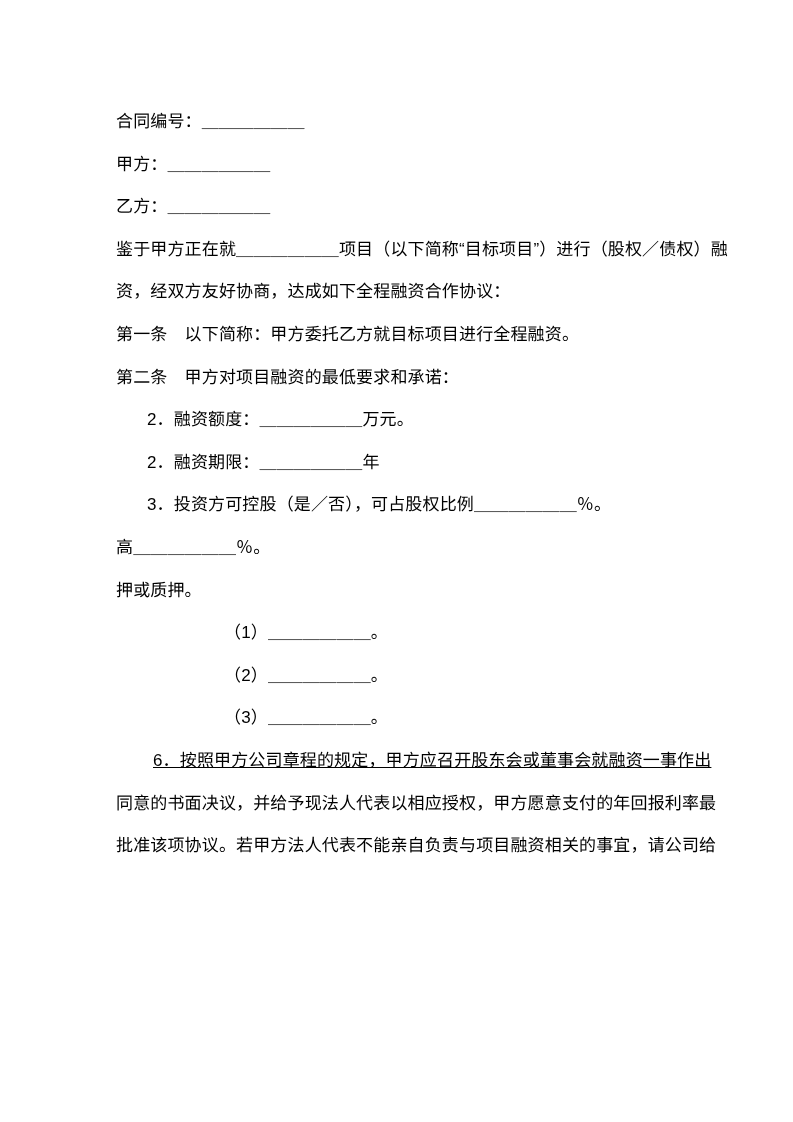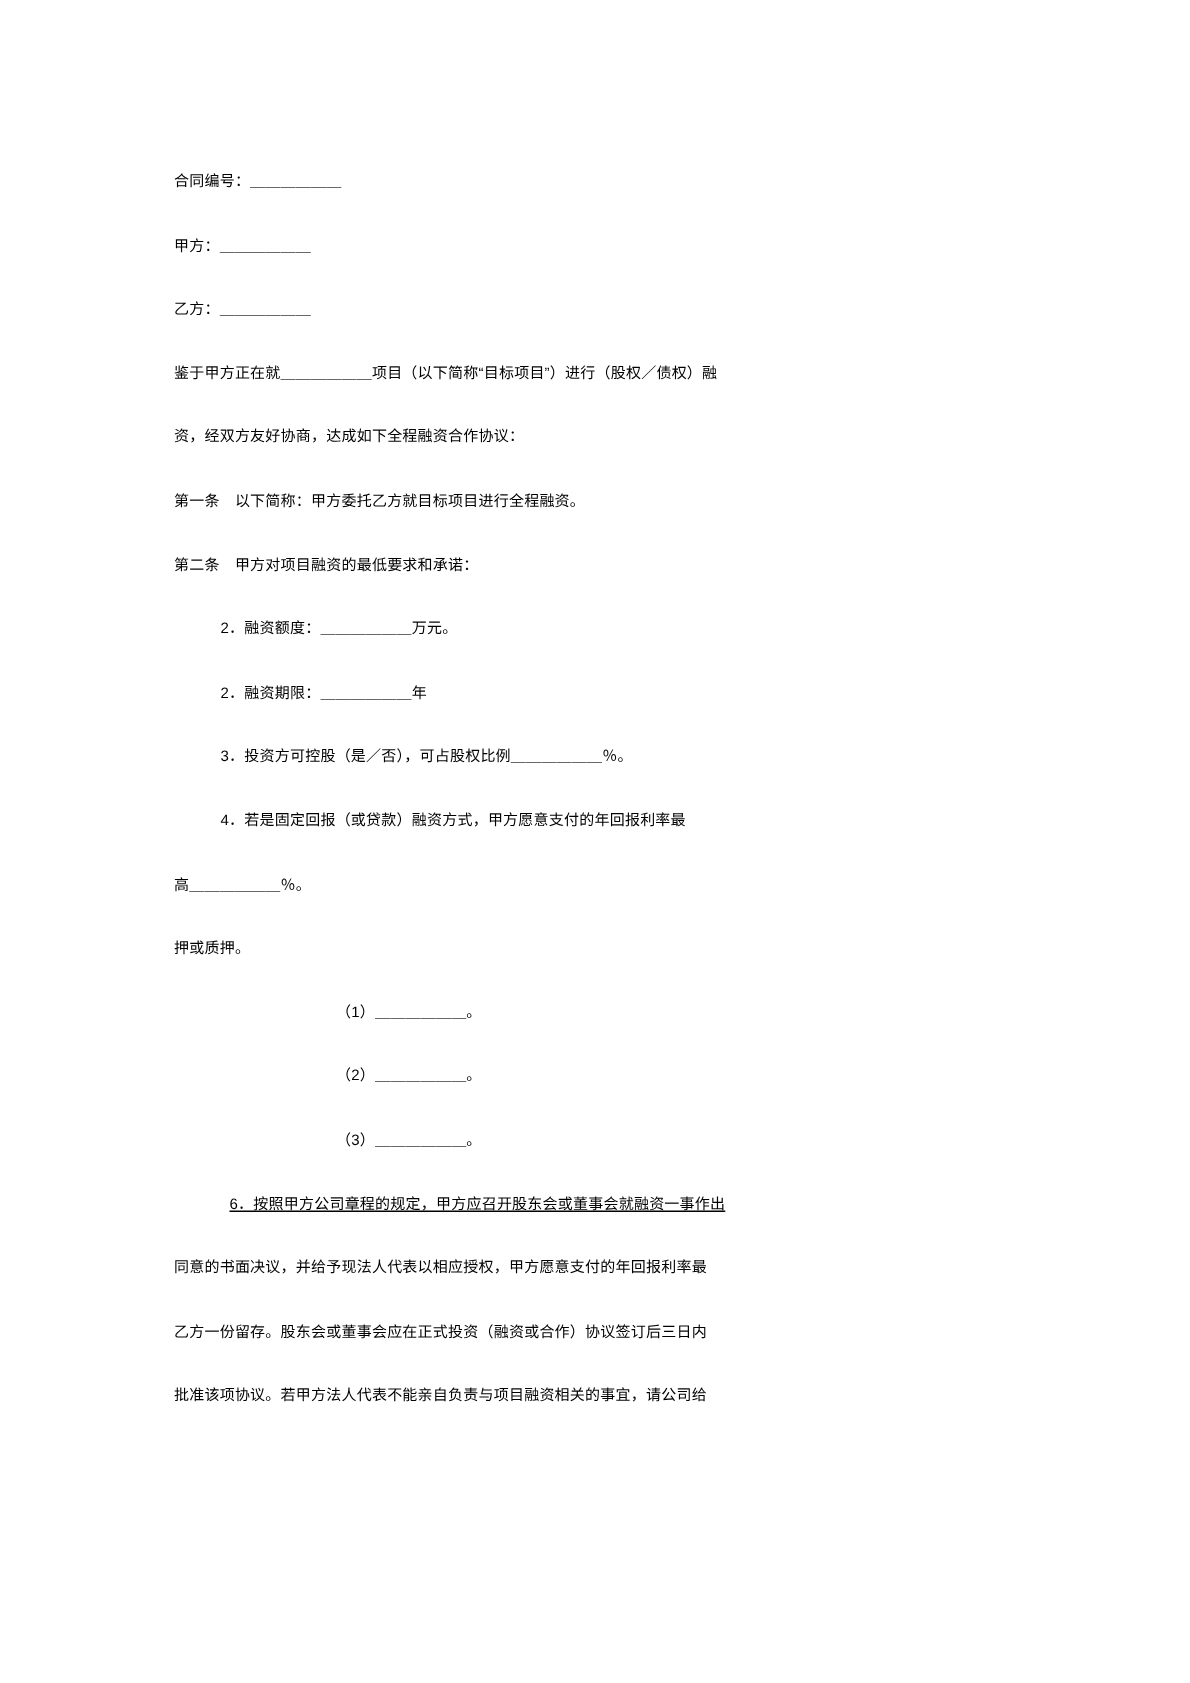--- a/index.html
+++ b/index.html
@@ -21,21 +21,21 @@
     overflow: hidden;
     box-sizing: border-box;
   }
   .doc-body {
     position: absolute;
     left: 116px;
     top: 101px;
     width: 562px;
   }
   .line {
-    font-size: 10px;
+    font-size: 17px;
     line-height: 42.6px;
     height: 42.6px;
     color: #000000;
     white-space: pre;
     letter-spacing: 0.15px;
     font-weight: 400;
   }
   
   .ind-0  { padding-left: 0px;  }
   .ind-1  { padding-left: 31px; }
@@ -61,28 +61,26 @@
     <div class="line ind-0">第一条　以下简称：甲方委托乙方就目标项目进行全程融资。</div>
 
     <div class="line ind-0">第二条　甲方对项目融资的最低要求和承诺：</div>
 
     <div class="line ind-1">2．融资额度：＿＿＿＿＿＿万元。</div>
 
     <div class="line ind-1">2．融资期限：＿＿＿＿＿＿年</div>
 
     <div class="line ind-1">3．投资方可控股（是／否），可占股权比例＿＿＿＿＿＿％。</div>
 
-    <div class="line ind-1">4．若是固定回报（或贷款）融资方式，甲方愿意支付的年回报利率最</div>
     <div class="line ind-0">高＿＿＿＿＿＿％。</div>
 
     <div class="line ind-0">押或质押。</div>
 
     <div class="line ind-3">（1）＿＿＿＿＿＿。</div>
     <div class="line ind-3">（2）＿＿＿＿＿＿。</div>
     <div class="line ind-3">（3）＿＿＿＿＿＿。</div>
 
     <div class="line ind-2">6．按照甲方公司章程的规定，甲方应召开股东会或董事会就融资一事作出</div>
     <div class="line ind-0">同意的书面决议，并给予现法人代表以相应授权，甲方愿意支付的年回报利率最</div>
-    <div class="line ind-0">乙方一份留存。股东会或董事会应在正式投资（融资或合作）协议签订后三日内</div>
     <div class="line ind-0">批准该项协议。若甲方法人代表不能亲自负责与项目融资相关的事宜，请公司给</div>
 
   </div>
 </div>
 
 </body></html>

